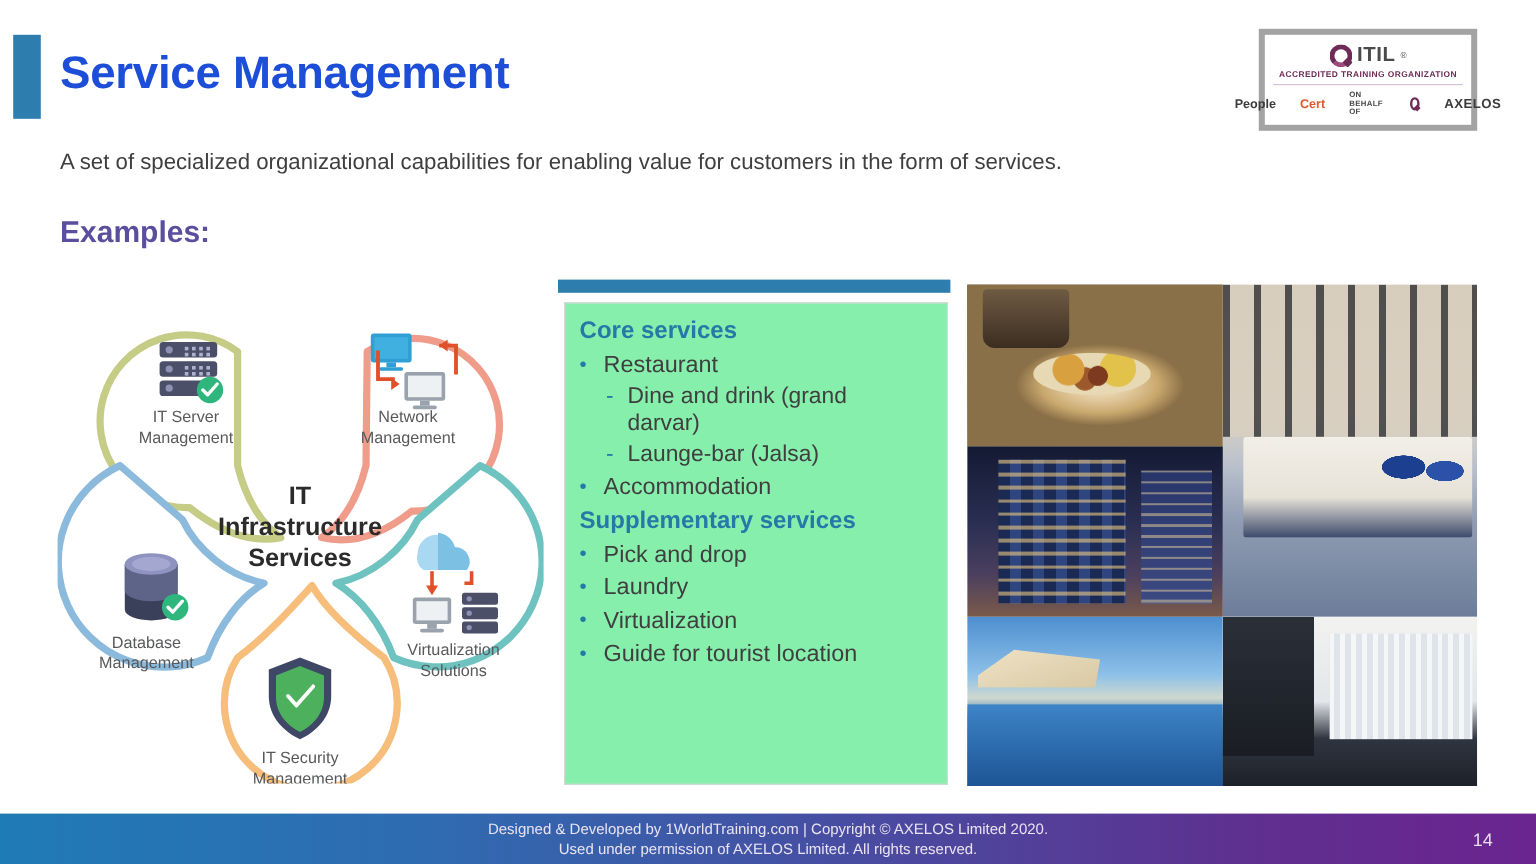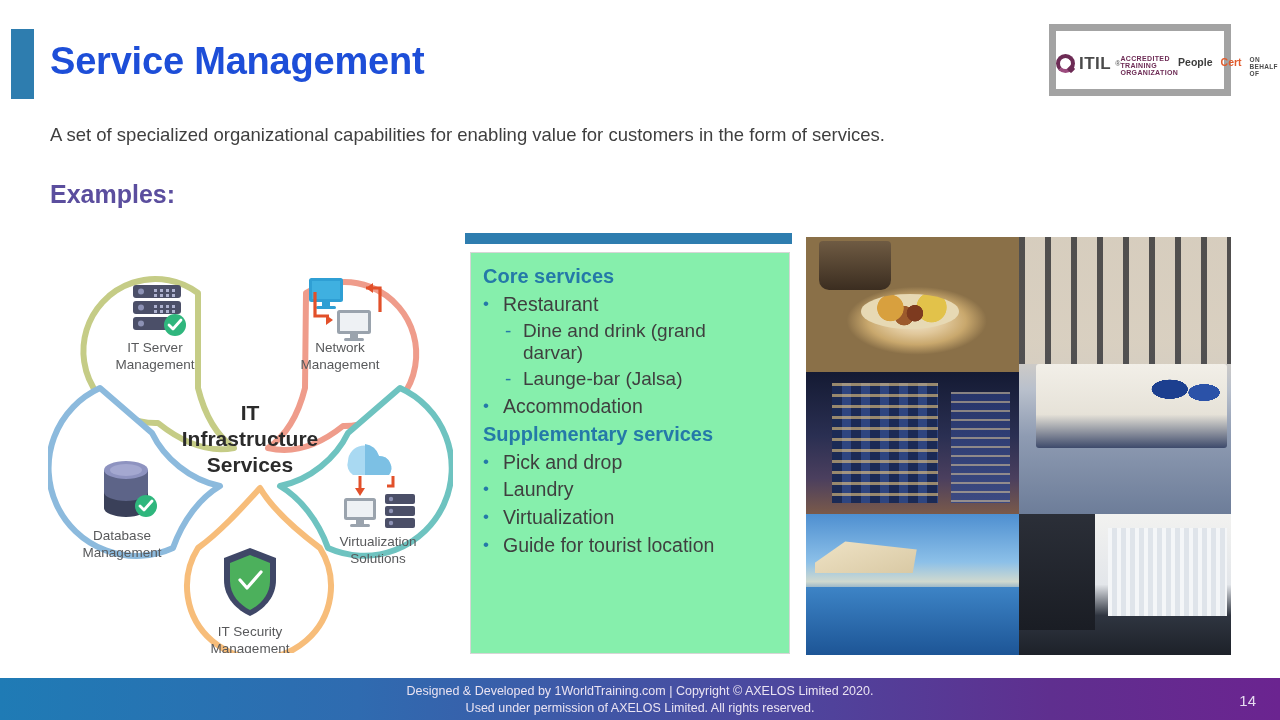--- a/index.html
+++ b/index.html
@@ -51,25 +51,26 @@
     font-weight: bold;
     color: #5b4e9e;
   }
 
   
   #itil-badge {
     position: absolute;
     left: 1049px;
     top: 24px;
     width: 182px;
-    height: 72px;
+    height: 85px;
     background: #ffffff;
-    border: 7px solid #a3a3a3;
+    border: 5px solid #a3a3a3;
     box-sizing: border-box;
     display: flex;
+    flex-direction: column;
     align-items: center;
     justify-content: flex-start;
     padding-top: 7px;
   }
   .itil-top-row {
     display: flex;
     align-items: center;
     gap: 4px;
   }
   .itil-q {
@@ -111,22 +112,22 @@
     margin-top: 3px;
   }
   .itil-rule {
     width: 158px;
     height: 1px;
     background: #d4c0d0;
     margin-top: 4px;
   }
   .itil-bottom-row {
     display: flex;
-    align-items: flex-start;
-    gap: 8px;
+    align-items: center;
+    gap: 20px;
     margin-top: 5px;
   }
   .pc-people { font-size: 10.5px; font-weight: bold; color: #3c3c3c; }
   .pc-cert   { font-size: 10.5px; font-weight: bold; color: #e05a2b; }
   .on-behalf { font-size: 6.5px; font-weight: bold; color: #4a4a4a; letter-spacing: 0.3px; }
   .axelos-q {
     width: 11px;
     height: 11px;
     border-radius: 50%;
     border: 2.5px solid #6d2b55;
@@ -353,21 +354,21 @@
     left: 0;
     top: 683px;
     width: 1280px;
     text-align: center;
     font-size: 12.5px;
     color: #eae3f2;
     line-height: 1.35;
   }
   #page-number {
     position: absolute;
-    right: 24px;
+    right: 36px;
     top: 692px;
     font-size: 15px;
     color: #e6dcf0;
   }
 </style>
 </head>
 <body>
 
 <div id="title-accent-bar"></div>
 <div id="page-title">Service Management</div>

